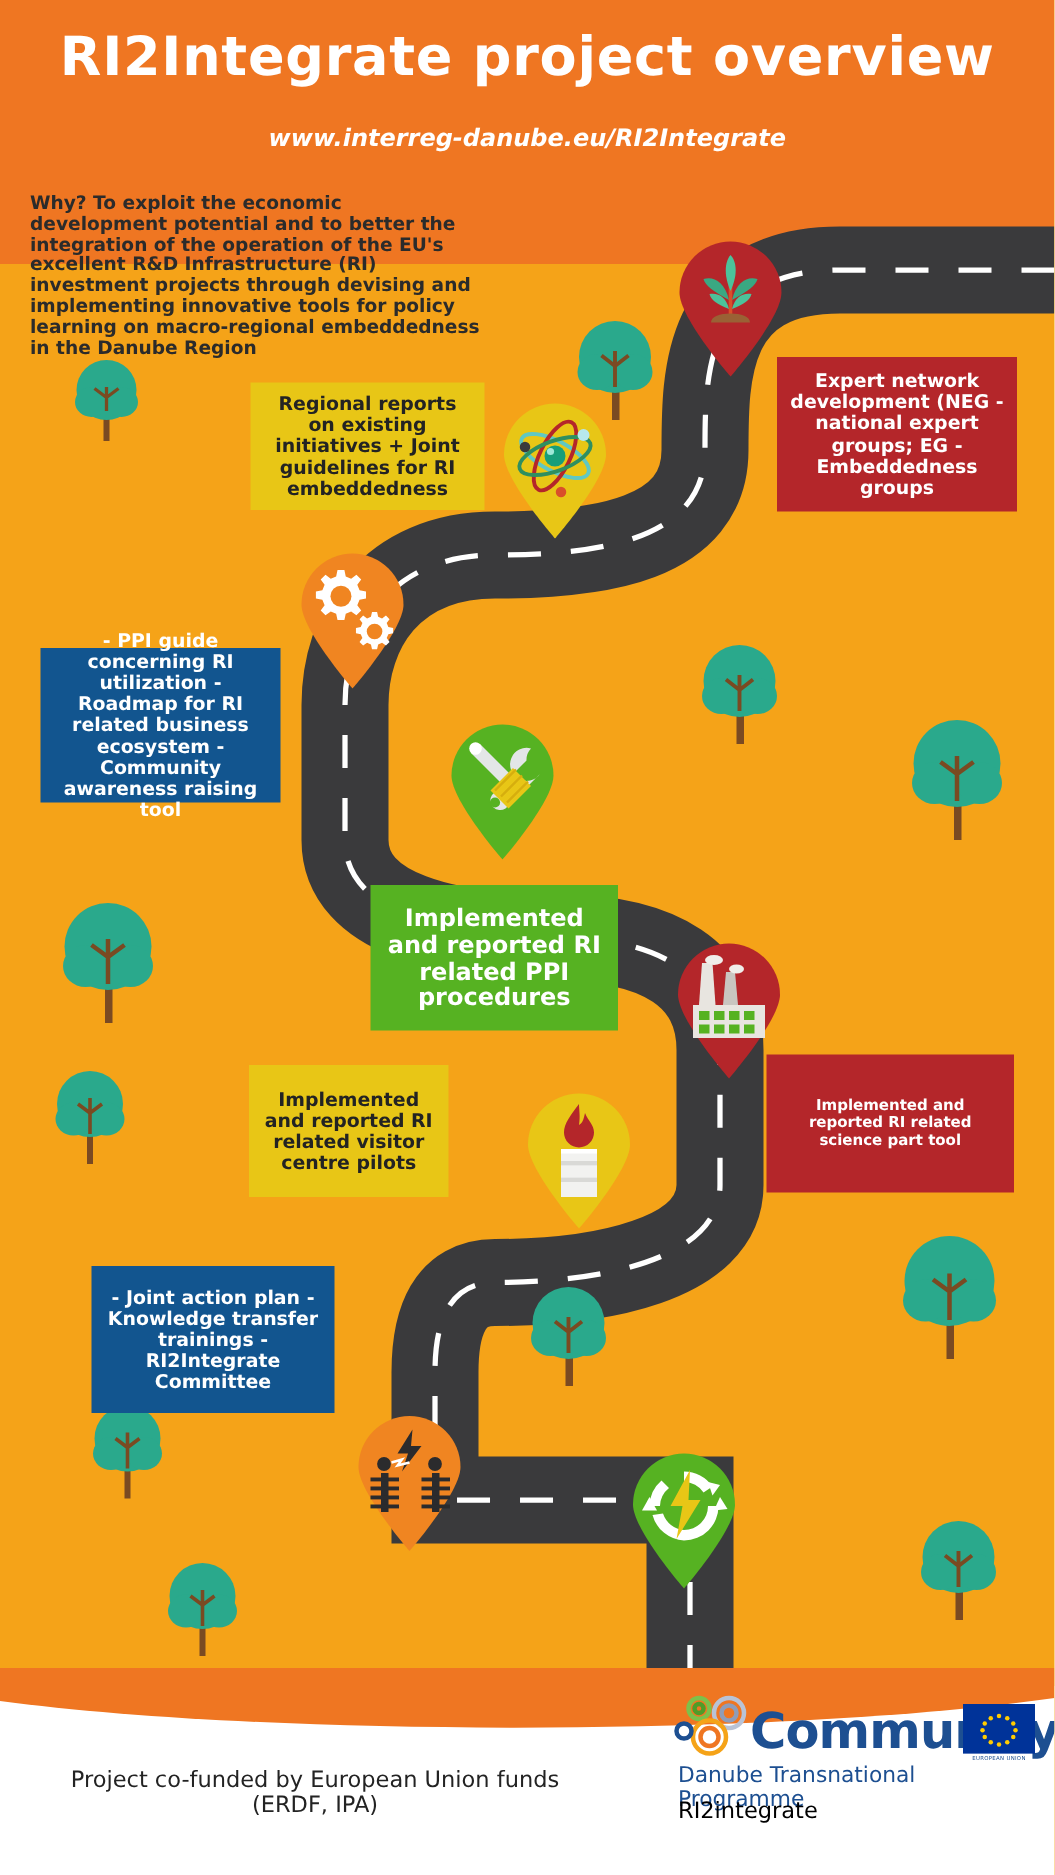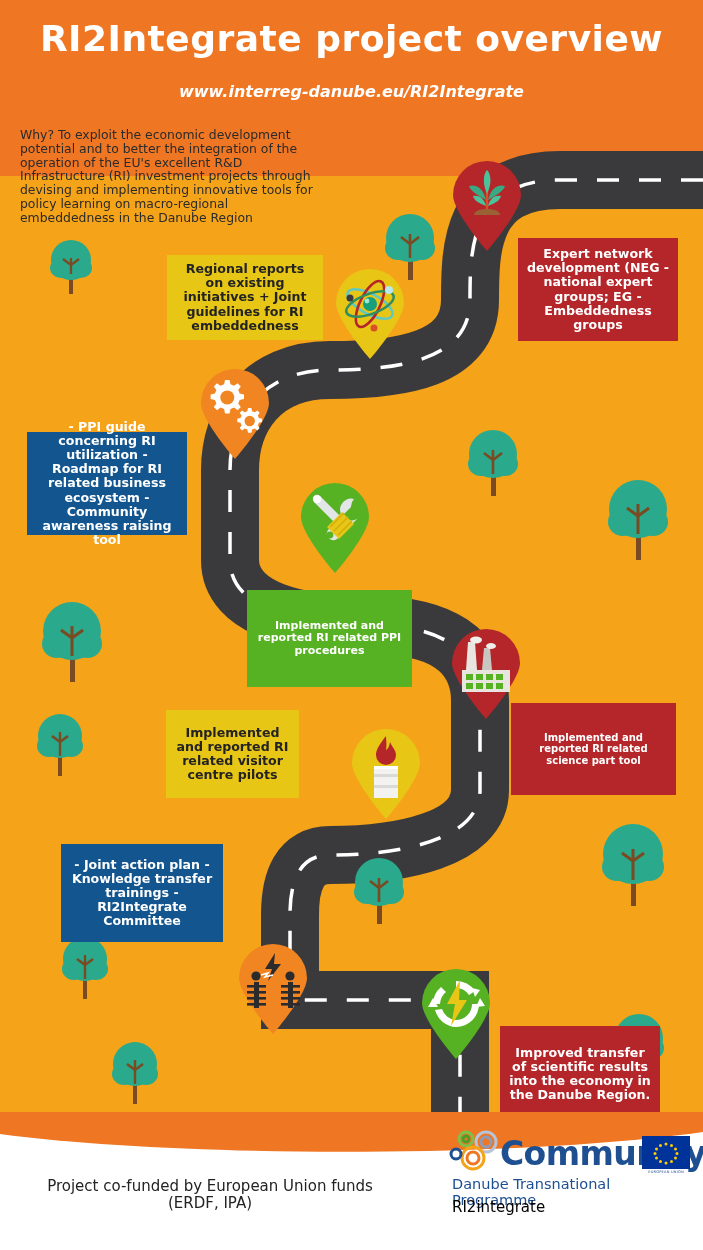--- a/index.html
+++ b/index.html
@@ -64,21 +64,21 @@
     font-family: "DejaVu Sans", sans-serif;
     font-style: italic;
   }
   .intro {
     position: absolute;
     left: 20px; top: 128px;
     width: 300px;
     color: #2b2b2b;
     font-size: 12.4px;
     line-height: 13.8px;
-    font-weight: normal;
+    font-weight: bold;
     font-family: "DejaVu Sans", sans-serif;
   }
   
   .road-layer {
     position: absolute;
     left: 0; top: 0;
     width: 703px; height: 1250px;
   }
   
   .tree {
@@ -288,29 +288,28 @@
   <div class="title">RI2Integrate project overview</div>
   <div class="subtitle">www.interreg-danube.eu/RI2Integrate</div>
   <div class="intro">Why? To exploit the economic development potential and to better the integration of the operation of the EU's excellent R&amp;D Infrastructure (RI) investment projects through devising and implementing innovative tools for policy learning on macro-regional embeddedness in the Danube Region</div>
 
   <div class="box box-yellow" style="left:167px; top:255px; width:156px; height:85px; font-size:12.6px;">Regional reports on existing initiatives + Joint guidelines for RI embeddedness</div>
 
   <div class="box box-red" style="left:518px; top:238px; width:160px; height:103px; font-size:12.6px;">Expert network development (NEG - national expert groups; EG - Embeddedness groups</div>
 
   <div class="box box-blue" style="left:27px; top:432px; width:160px; height:103px; font-size:12.6px;">- PPI guide concerning RI utilization - Roadmap for RI related business ecosystem - Community awareness raising tool</div>
 
-  <div class="box box-green" style="left:247px; top:590px; width:165px; height:97px; font-size:11px;">Implemented and reported RI related PPI procedures</div>
+  <div class="box box-green" style="left:247px; top:590px; width:165px; height:97px; font-size:16px;">Implemented and reported RI related PPI procedures</div>
 
   <div class="box box-yellow" style="left:166px; top:710px; width:133px; height:88px; font-size:12.6px;">Implemented and reported RI related visitor centre pilots</div>
 
   <div class="box box-red" style="left:511px; top:703px; width:165px; height:92px; font-size:10px;">Implemented and reported RI related science part tool</div>
 
   <div class="box box-blue" style="left:61px; top:844px; width:162px; height:98px; font-size:12.6px;">- Joint action plan - Knowledge transfer trainings - RI2Integrate Committee</div>
 
-  <div class="box box-red" style="left:500px; top:1026px; width:160px; height:96px; font-size:12.6px;">Improved transfer of scientific results into the economy in the Danube Region.</div>
 
   <div class="pin" style="left:449px; top:160px;">
     <svg viewBox="0 0 76 92" width="76" height="92">
       <path d="M38 91 C38 91 72 52 72 35 A34 34 0 1 0 4 35 C4 52 38 91 38 91 Z" fill="#b4262a"></path>
       <g>
         <path d="M38 52 L38 30" stroke="#d94f2a" stroke-width="2.4" fill="none"></path>
         <path d="M38 34 C32 20 36 12 38 10 C41 13 44 21 38 34 Z" fill="#4cc29a"></path>
         <path d="M37 40 C26 34 21 30 20 26 C26 24 34 27 37 40 Z" fill="#3aa882"></path>
         <path d="M39 40 C50 34 55 30 56 26 C50 24 42 27 39 40 Z" fill="#3aa882"></path>
         <path d="M37 46 C29 43 25 40 24 36 C30 35 35 38 37 46 Z" fill="#4cc29a"></path>

